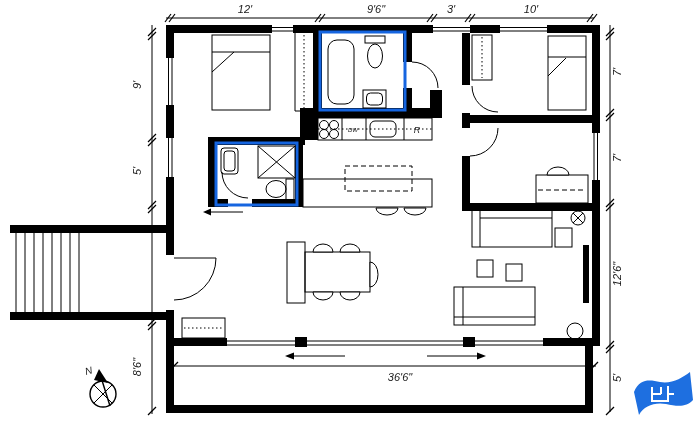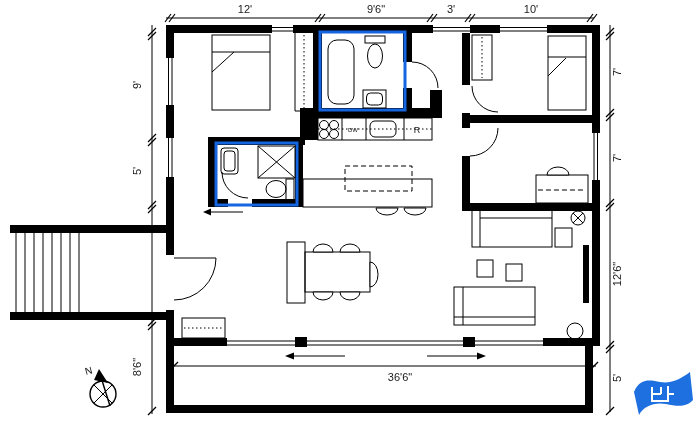--- a/index.html
+++ b/index.html
@@ -1,16 +1,16 @@
 <!DOCTYPE html>
 <html><head>
 <meta charset="utf-8">
 <style>
   html,body{margin:0;padding:0;background:#ffffff;}
-  .page{width:697px;height:427px;position:relative;background:#a21caf;overflow:hidden;}
+  .page{width:697px;height:427px;position:relative;background:#a21caf;overflow:hidden;font-style:italic;}
   svg{display:block;}
   svg text{font-family:"Liberation Sans", sans-serif;fill:#1a1a1a;}
   .dim-text{font-size:11px;}
   .tiny-text{font-size:6px;}
   .appl-text{font-size:9px;}
   .n-text{font-size:10px;}
   .wall{fill:#000;stroke:none;}
   .ln{stroke:#000;stroke-width:1;fill:none;}
   .ln2{stroke:#000;stroke-width:1.4;fill:none;}
   .fx{fill:#fff;stroke:#000;stroke-width:1;}

